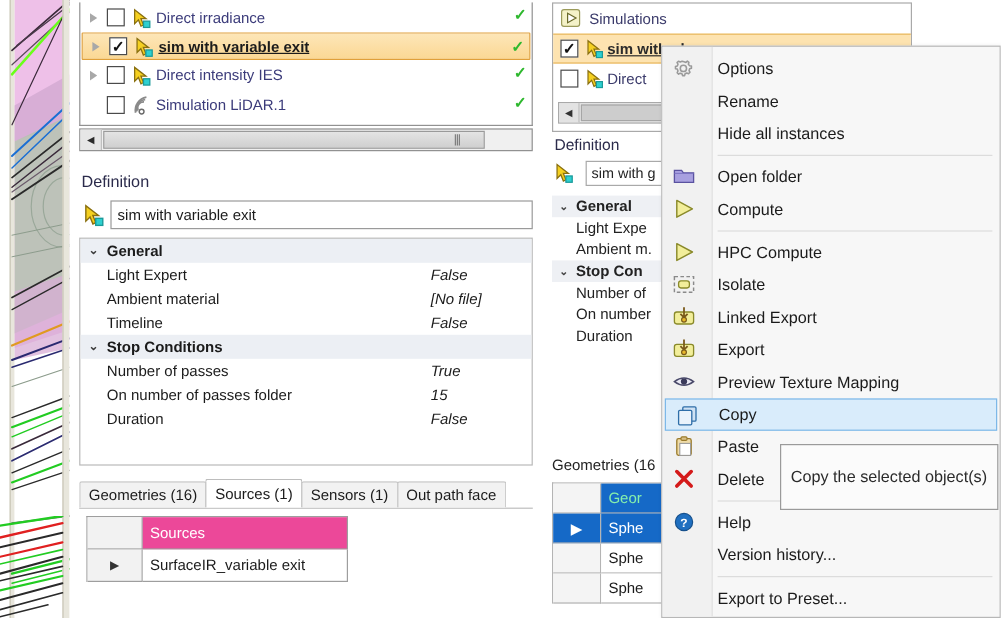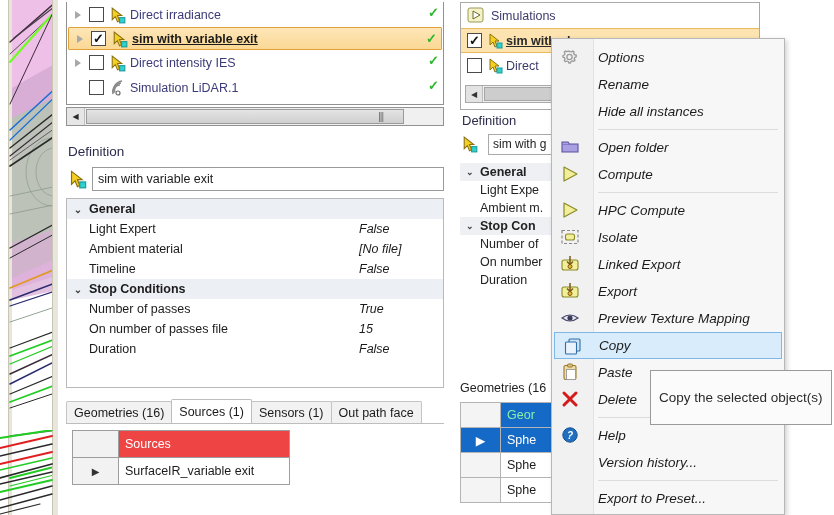--- a/index.html
+++ b/index.html
@@ -156,30 +156,29 @@
 
   #src-table {
     position:absolute; left:14px; top:430px; width:218px;
     border-left:1px solid #9e9e9e; border-top:1px solid #9e9e9e;
   }
   .strow { display:flex; height:27px; }
   .stcell { border-right:1px solid #9e9e9e; border-bottom:1px solid #9e9e9e;
         display:flex; align-items:center; font-size:12.5px; background:#fff; }
   .stcell.gutter { width:46px; justify-content:center; background:#f2f2f2; color:#333; font-size:10px; }
   .stcell.body { flex:1; padding-left:6px; }
-  .strow.head .stcell.body { background:#ef4444; color:#ffffff; }
+  .strow.head .stcell.body { background:#ec4899; color:#ffffff; }
   .strow.head .stcell.gutter { background:#f2f2f2; }
 
   
   #ctx-menu {
-    position:absolute; left:551px; top:38px; width:234px; height:477px;
+    position:absolute; left:551px; top:38px; width:283px; height:477px;
     background:#f7f7f7; border:1px solid #b7b7b7;
     box-shadow:2px 2px 5px rgba(0,0,0,0.18);
     overflow:hidden;
-    font-style:italic;
   }
   #ctx-gutter {
     position:absolute; left:0; top:0; width:42px; height:100%;
     background:#f1f1f1; border-right:1px solid #e2e2e2;
   }
   .mi {
     position:relative; height:27px; display:flex; align-items:center;
     padding-left:46px; font-size:13.5px; color:#1b1b1b; z-index:2; white-space:nowrap;
   }
   .mi.hl {
@@ -484,21 +483,21 @@
         <span class="pname">Stop Conditions</span>
         <span class="pval"></span>
       </div>
       <div class="prow">
         <span class="chev"></span>
         <span class="pname">Number of passes</span>
         <span class="pval">True</span>
       </div>
       <div class="prow">
         <span class="chev"></span>
-        <span class="pname">On number of passes file</span>
+        <span class="pname">On number of passes folder</span>
         <span class="pval">15</span>
       </div>
       <div class="prow">
         <span class="chev"></span>
         <span class="pname">Duration</span>
         <span class="pval">False</span>
       </div>
     </div>
 
     <div id="tabs">

